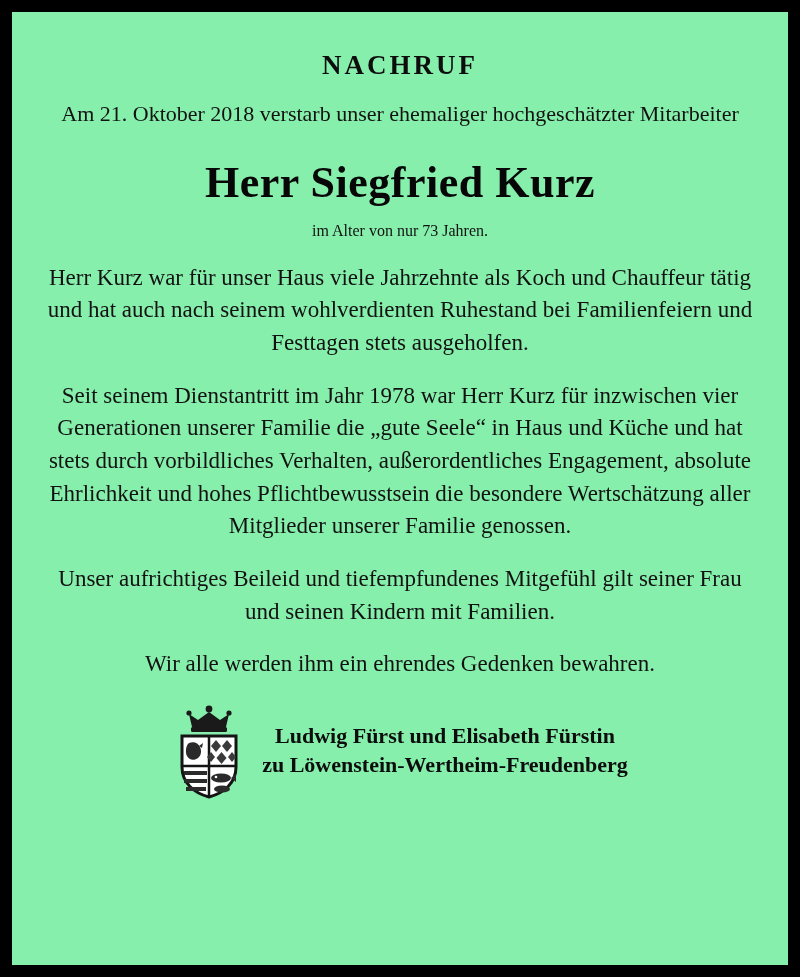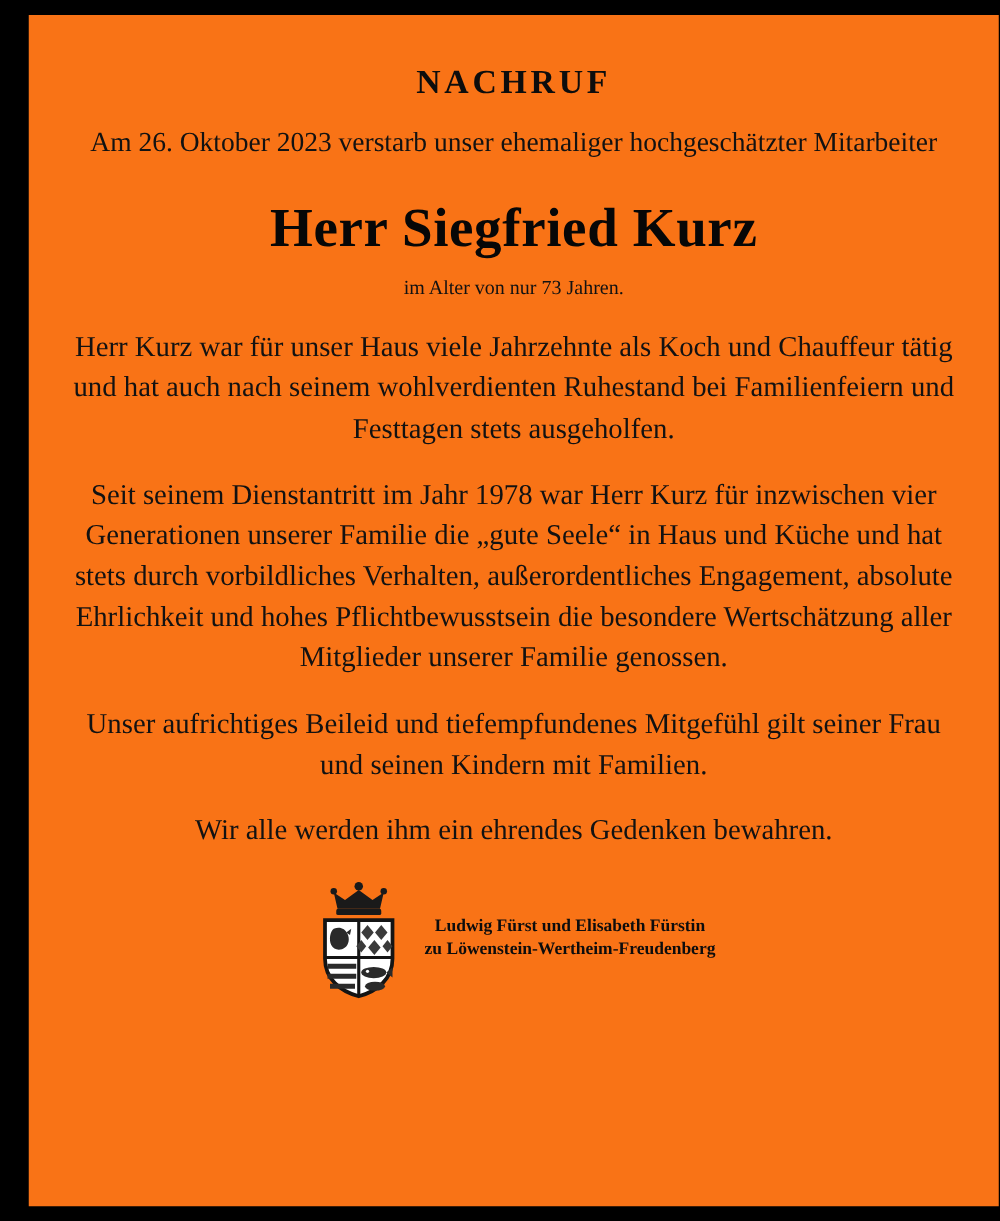--- a/index.html
+++ b/index.html
@@ -17,26 +17,25 @@
     box-sizing: border-box;
     width: 800px;
     height: 977px;
     background: #000000;
     padding: 12px;
   }
   .obituary-card {
     box-sizing: border-box;
     width: 100%;
     height: 100%;
-    background: #f97316;
+    background: #86efac;
     padding: 30px 34px 18px 34px;
     display: flex;
     flex-direction: column;
     align-items: center;
-    margin-left: 11px;
   }
   .heading {
     font-family: "Liberation Serif", serif;
     font-weight: bold;
     font-size: 27px;
     letter-spacing: 3px;
     text-align: center;
     margin: 8px 0 18px 0;
     color: #0d0d0d;
   }
@@ -85,38 +84,38 @@
     width: 100%;
   }
   .crest {
     width: 74px;
     height: 96px;
     flex: 0 0 auto;
   }
   .signature-text {
     font-family: "Liberation Serif", serif;
     font-weight: bold;
-    font-size: 14px;
+    font-size: 22px;
     line-height: 1.3;
     text-align: center;
     color: #0d0d0d;
   }
   .sig-line {
     display: block;
   }
 </style>
 </head>
 <body>
 
 <div class="obituary-frame">
   <div class="obituary-card">
 
     <div class="heading">NACHRUF</div>
 
-    <div class="intro">Am 26. Oktober 2023 verstarb unser ehemaliger hochgeschätzter Mitarbeiter</div>
+    <div class="intro">Am 21. Oktober 2018 verstarb unser ehemaliger hochgeschätzter Mitarbeiter</div>
 
     <div class="name">Herr Siegfried Kurz</div>
 
     <div class="age">im Alter von nur 73 Jahren.</div>
 
     <p class="para">Herr Kurz war für unser Haus viele Jahrzehnte als Koch und Chauffeur tätig und hat auch nach seinem wohlverdienten Ruhestand bei Familienfeiern und Festtagen stets ausgeholfen.</p>
     <p class="para">Seit seinem Dienstantritt im Jahr 1978 war Herr Kurz für inzwischen vier Generationen unserer Familie die „gute Seele“ in Haus und Küche und hat stets durch vorbildliches Verhalten, außerordentliches Engagement, absolute Ehrlichkeit und hohes Pflichtbewusstsein die besondere Wertschätzung aller Mitglieder unserer Familie genossen.</p>
     <p class="para">Unser aufrichtiges Beileid und tiefempfundenes Mitgefühl gilt seiner Frau und seinen Kindern mit Familien.</p>
     <p class="para last">Wir alle werden ihm ein ehrendes Gedenken bewahren.</p>
 

